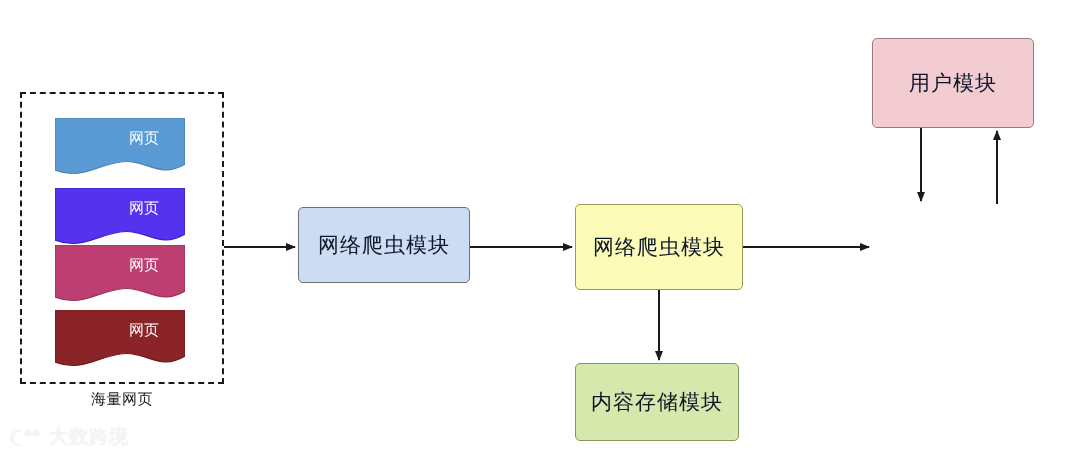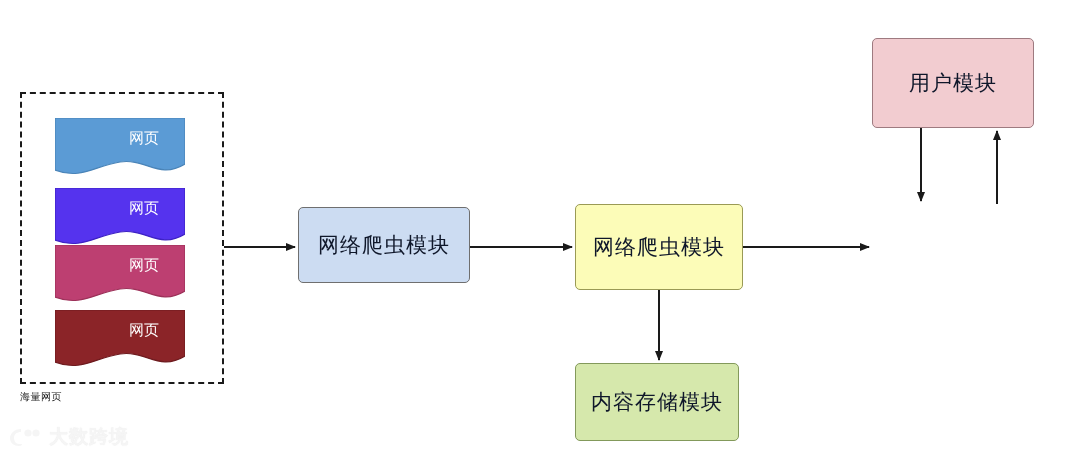--- a/index.html
+++ b/index.html
@@ -27,21 +27,22 @@
     height: 292px;
     border: 2px dashed #1a1a1a;
     box-sizing: border-box;
     background: #ffffff;
   }
   .source-caption {
     position: absolute;
     left: 20px;
     top: 390px;
     width: 204px;
-    font-size: 10px;
+    text-align: center;
+    font-size: 15px;
     color: #1a1a1a;
     letter-spacing: 0.5px;
   }
 
   
   .doc {
     position: absolute;
     left: 55px;
     width: 130px;
     height: 60px;

